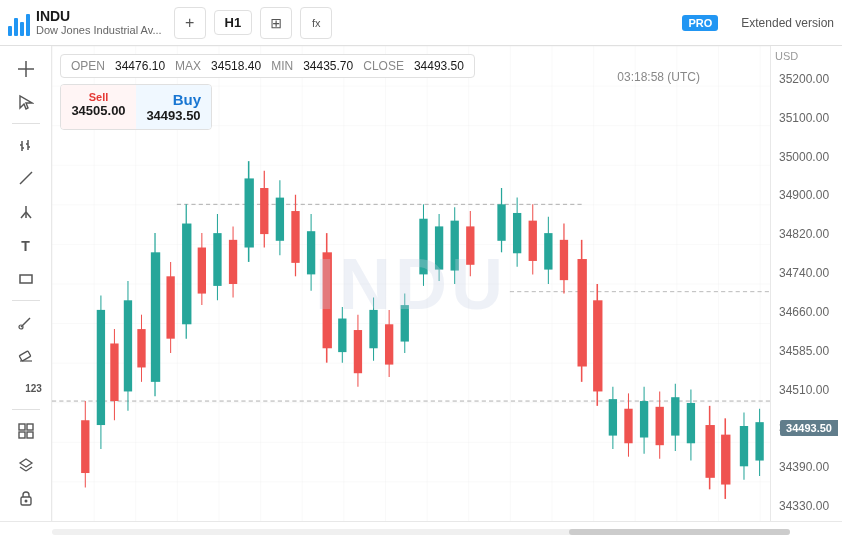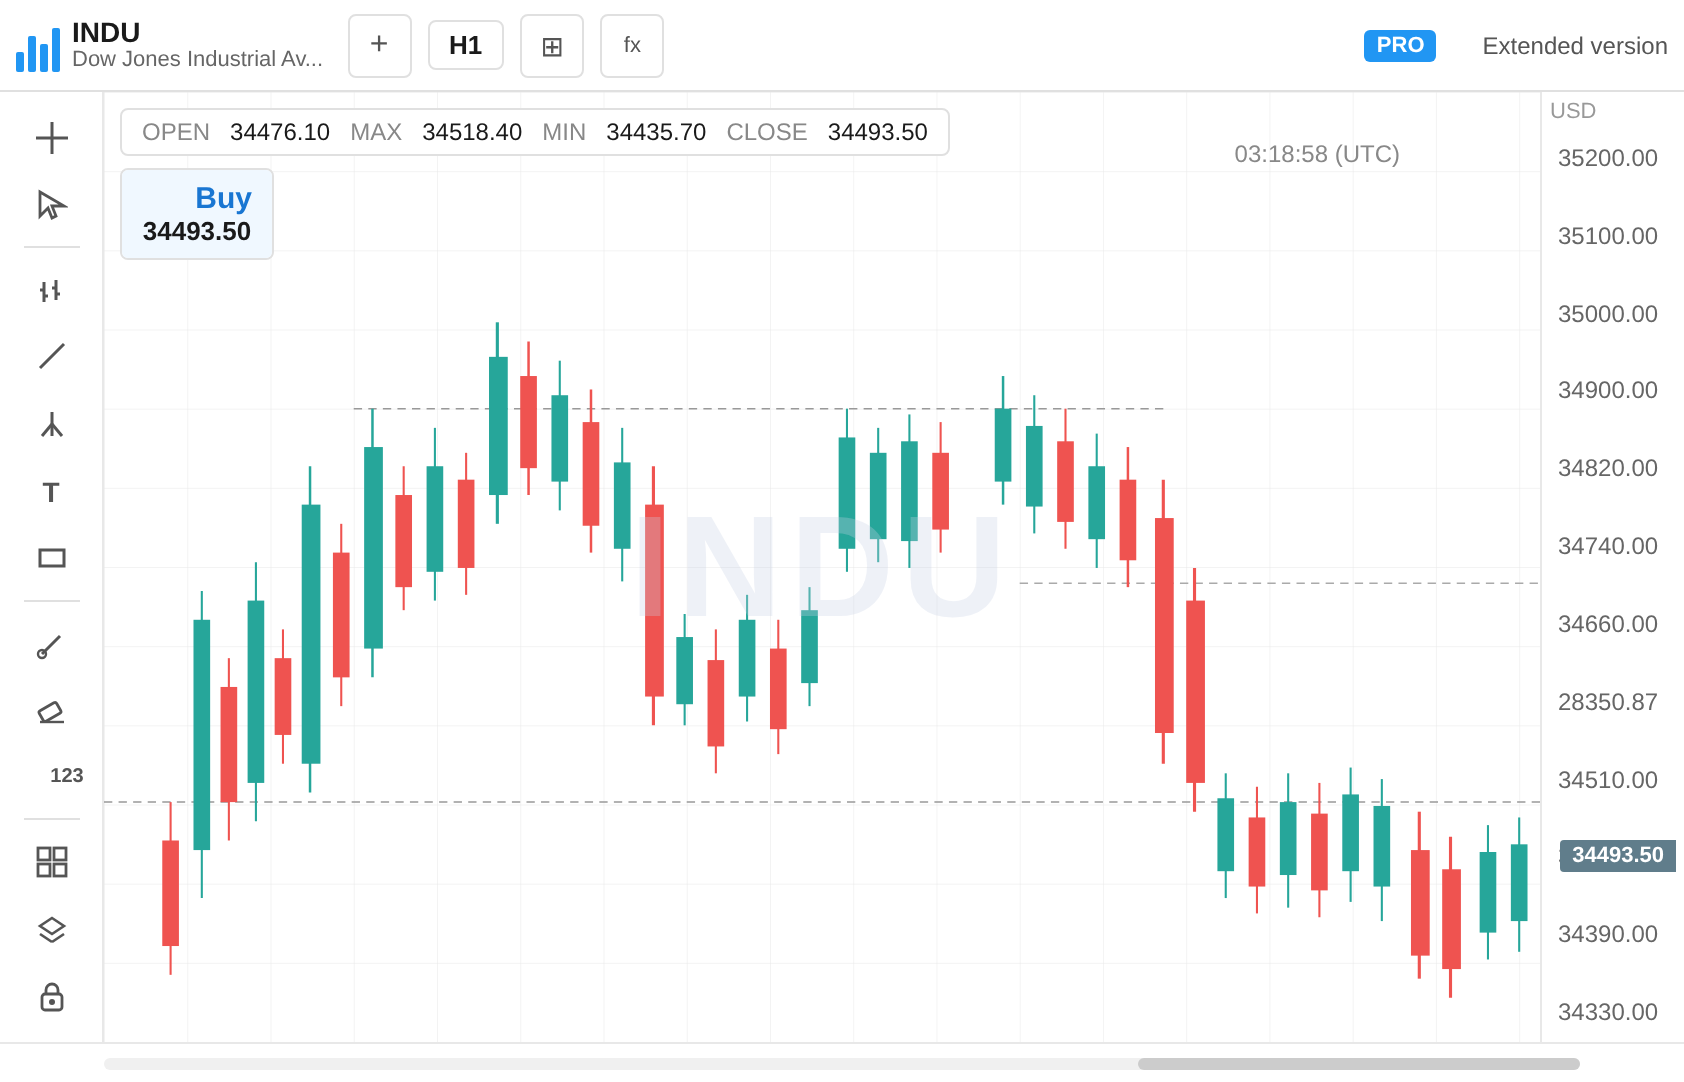--- a/index.html
+++ b/index.html
@@ -418,20 +418,24 @@
       <span class="ohlc-value">34518.40</span>
       <span class="ohlc-label">MIN</span>
       <span class="ohlc-value">34435.70</span>
       <span class="ohlc-label">CLOSE</span>
       <span class="ohlc-value">34493.50</span>
     </div>
 
     <div class="timestamp">03:18:58 (UTC)</div>
 
     <div class="bid-ask-box">
+      <div class="bid-side">
+        <div class="bid-label">Sell</div>
+        <div class="bid-price">34505.00</div>
+      </div>
       <div class="ask-side">
         <div class="ask-label">Buy</div>
         <div class="ask-price">34493.50</div>
       </div>
     </div>
 
     <div class="watermark">INDU</div>
 
     <svg class="chart-svg" viewBox="0 0 690 495" preserveAspectRatio="none">
 
@@ -588,21 +592,21 @@
     <span class="currency-label">USD</span>
 
     <div id="price-labels-container" style="display:flex;flex-direction:column;justify-content:space-between;height:100%;padding-top:18px;position:relative;">
     <div class="price-label">35200.00</div>
         <div class="price-label">35100.00</div>
         <div class="price-label">35000.00</div>
         <div class="price-label">34900.00</div>
         <div class="price-label">34820.00</div>
         <div class="price-label">34740.00</div>
         <div class="price-label">34660.00</div>
-        <div class="price-label">28350.87</div>
+        <div class="price-label">34585.00</div>
         <div class="price-label">34510.00</div>
         <div class="price-label">34450.00</div>
         <div class="price-label">34390.00</div>
         <div class="price-label">34330.00</div>
         <div class="current-price-tag" style="top: 79.7753%;">34493.50</div>
       </div>
   </div>
 
 </div>
 

